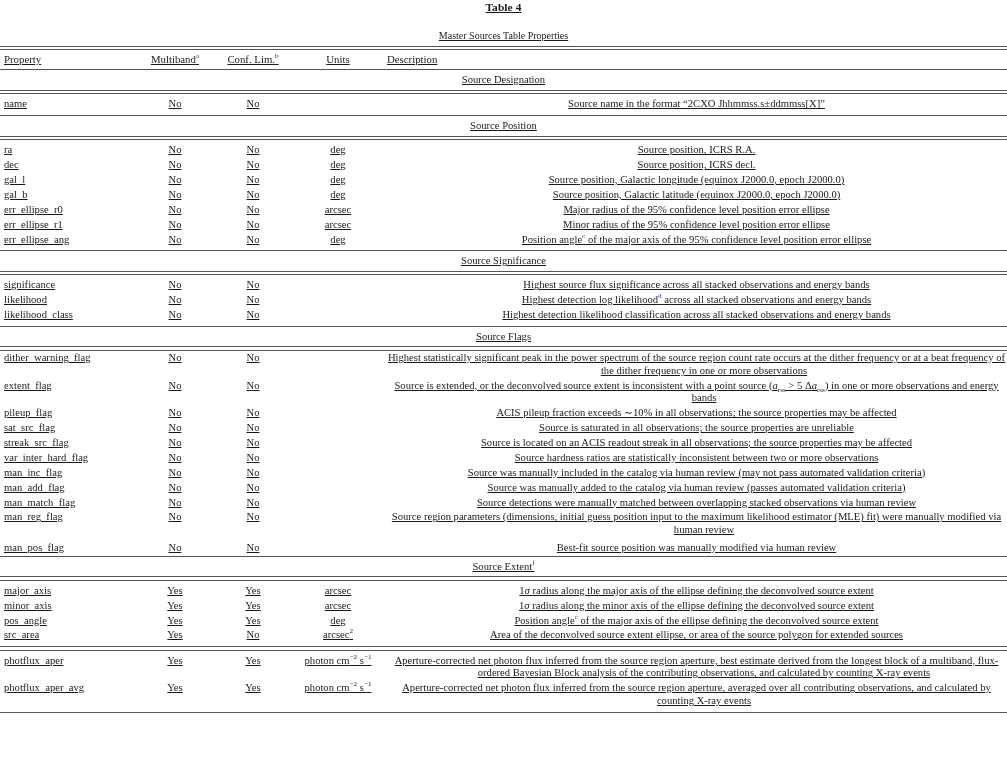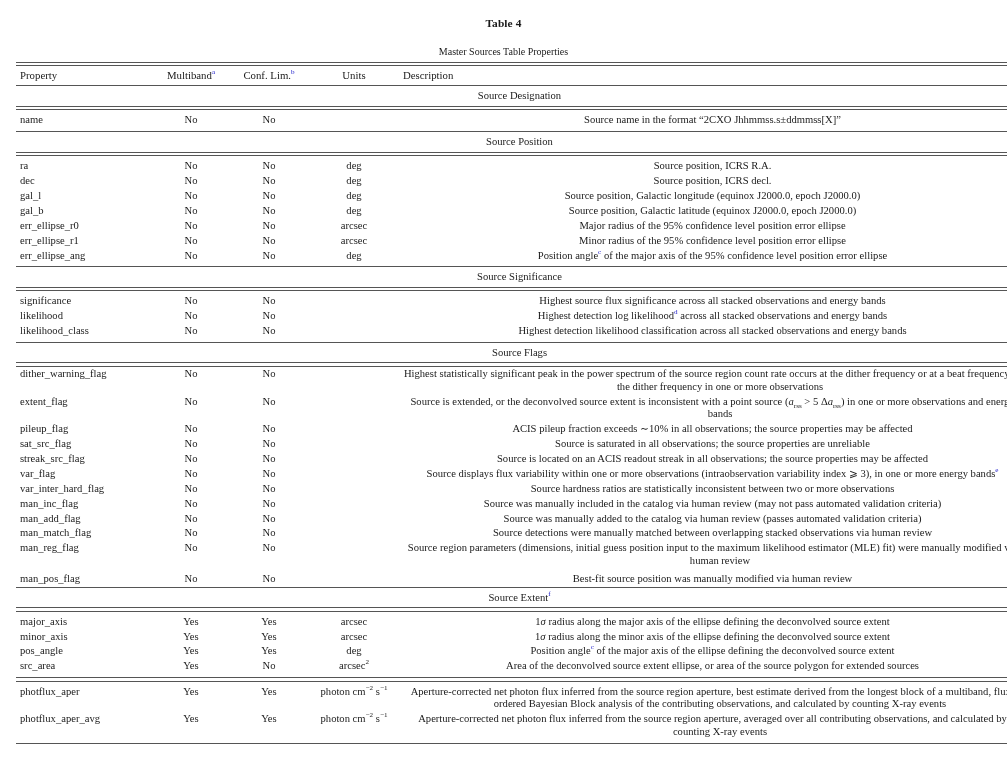--- a/index.html
+++ b/index.html
@@ -10,21 +10,22 @@
   body {
     width: 1007px;
     height: 761px;
     font-family: "Liberation Serif", "DejaVu Serif", serif;
     color: #1a1a1a;
     overflow: hidden;
   }
   .page {
     width: 1007px;
     box-sizing: border-box;
-    padding: 16px;
+    padding: 0;
+    text-decoration: underline;
   }
   .caption {
     text-align: center;
     line-height: 1.06;
     padding-top: 1px;
   }
   .caption-num {
     font-weight: bold;
     font-size: 11.4px;
     display: block;
@@ -333,29 +334,20 @@
         <tr class="data-row">
           <td class="d-prop">streak_src_flag</td>
           <td class="d-mb">No</td>
           <td class="d-cl">No</td>
           <td class="d-un"></td>
           <td class="d-desc">
             <span class="hang">Source is located on an ACIS readout streak in all observations; the source properties may be affected</span>
           </td>
         </tr>
         <tr class="data-row">
-          <td class="d-prop">var_flag</td>
-          <td class="d-mb">No</td>
-          <td class="d-cl">No</td>
-          <td class="d-un"></td>
-          <td class="d-desc">
-            <span class="hang">Source displays flux variability within one or more observations (intraobservation variability index ⩾ 3), in one or more energy bands<sup class="fn">e</sup></span>
-          </td>
-        </tr>
-        <tr class="data-row">
           <td class="d-prop">var_inter_hard_flag</td>
           <td class="d-mb">No</td>
           <td class="d-cl">No</td>
           <td class="d-un"></td>
           <td class="d-desc">
             <span class="hang">Source hardness ratios are statistically inconsistent between two or more observations</span>
           </td>
         </tr>
         <tr class="data-row">
           <td class="d-prop">man_inc_flag</td>

